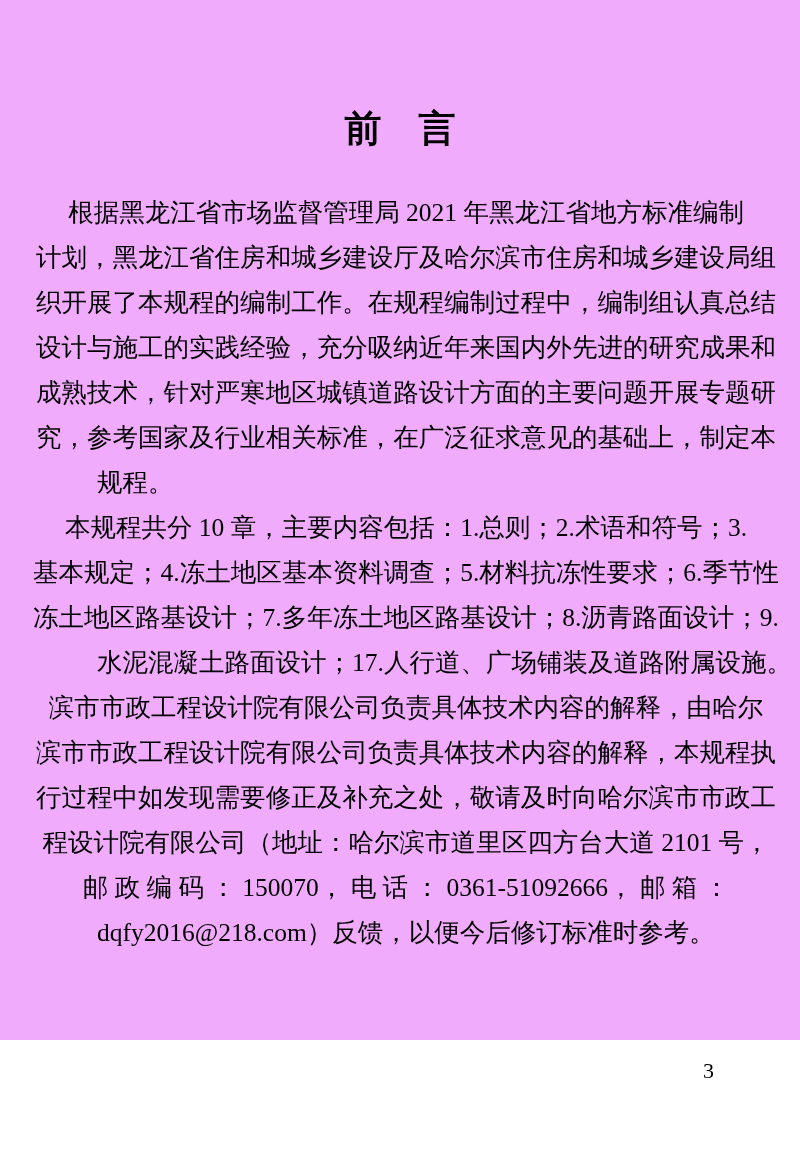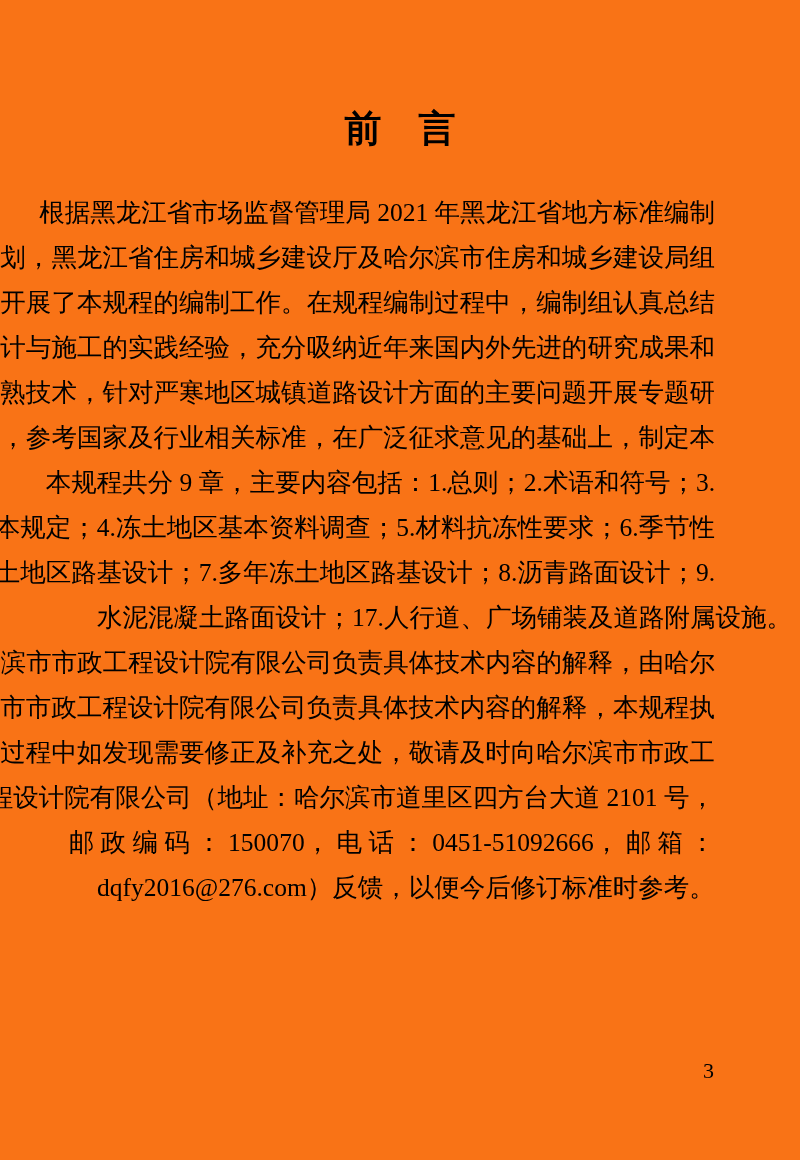--- a/index.html
+++ b/index.html
@@ -14,22 +14,22 @@
     color: #000000;
     position: relative;
     overflow: hidden;
   }
 
   .page {
     position: absolute;
     left: 0;
     top: 0;
     width: 800px;
-    height: 1160px;
-    background: #f97316;
+    height: 1040px;
+    background: #f0abfc;
   }
 
   
   .page-title {
     position: absolute;
     left: 0;
     top: 105px;
     width: 800px;
     text-align: center;
     font-size: 37px;
@@ -60,21 +60,21 @@
     height: 45px;
     white-space: nowrap;
     text-align: justify;
     text-align-last: justify;
     font-family: "Liberation Serif", "DejaVu Serif", serif;
   }
 
   
   .line.justified {
     display: flex;
-    justify-content: flex-end;
+    justify-content: center;
     white-space: normal;
   }
   .line.justified > span {
     display: inline-block;
     white-space: pre;
   }
 
   
   .line.ragged {
     display: block;
@@ -129,26 +129,27 @@
       </div>
       <div class="line justified">
         <span style="letter-spacing: 0.0229592px;">设计与施工的实践经验，充分吸纳近年来国内外先进的研究成果和</span>
       </div>
       <div class="line justified">
         <span style="letter-spacing: 0.0229592px;">成熟技术，针对严寒地区城镇道路设计方面的主要问题开展专题研</span>
       </div>
       <div class="line justified">
         <span style="letter-spacing: 0.0229592px;">究，参考国家及行业相关标准，在广泛征求意见的基础上，制定本</span>
       </div>
+      <div class="line ragged">规程。</div>
     </div>
 
     <div class="para">
       <div class="line justified indent">
         <span class="lead-indent"></span>
-        <span style="letter-spacing: 0px;">本规程共分 9 章，主要内容包括：1.总则；2.术语和符号；3.</span>
+        <span style="letter-spacing: 0px;">本规程共分 10 章，主要内容包括：1.总则；2.术语和符号；3.</span>
       </div>
       <div class="line justified">
         <span style="letter-spacing: 0px;">基本规定；4.冻土地区基本资料调查；5.材料抗冻性要求；6.季节性</span>
       </div>
       <div class="line justified">
         <span style="letter-spacing: 0px;">冻土地区路基设计；7.多年冻土地区路基设计；8.沥青路面设计；9.</span>
       </div>
       <div class="line ragged">水泥混凝土路面设计；17.人行道、广场铺装及道路附属设施。</div>
     </div>
 
@@ -160,22 +161,22 @@
       <div class="line justified">
         <span style="letter-spacing: 0.0229592px;">滨市市政工程设计院有限公司负责具体技术内容的解释，本规程执</span>
       </div>
       <div class="line justified">
         <span style="letter-spacing: 0.0229592px;">行过程中如发现需要修正及补充之处，敬请及时向哈尔滨市市政工</span>
       </div>
       <div class="line justified">
         <span style="letter-spacing: 0.0156087px;">程设计院有限公司（地址：哈尔滨市道里区四方台大道 2101 号，</span>
       </div>
       <div class="line justified wide">
-        <span style="letter-spacing: 0.00811249px;">邮 政 编 码 ： 150070， 电 话 ： 0451-51092666， 邮 箱 ：</span>
+        <span style="letter-spacing: 0.00811249px;">邮 政 编 码 ： 150070， 电 话 ： 0361-51092666， 邮 箱 ：</span>
       </div>
-      <div class="line ragged">dqfy2016@276.com）反馈，以便今后修订标准时参考。</div>
+      <div class="line ragged">dqfy2016@218.com）反馈，以便今后修订标准时参考。</div>
     </div>
 
   </div>
 
   <div class="page-number">3</div>
 
 </div>
 
 </body></html>

